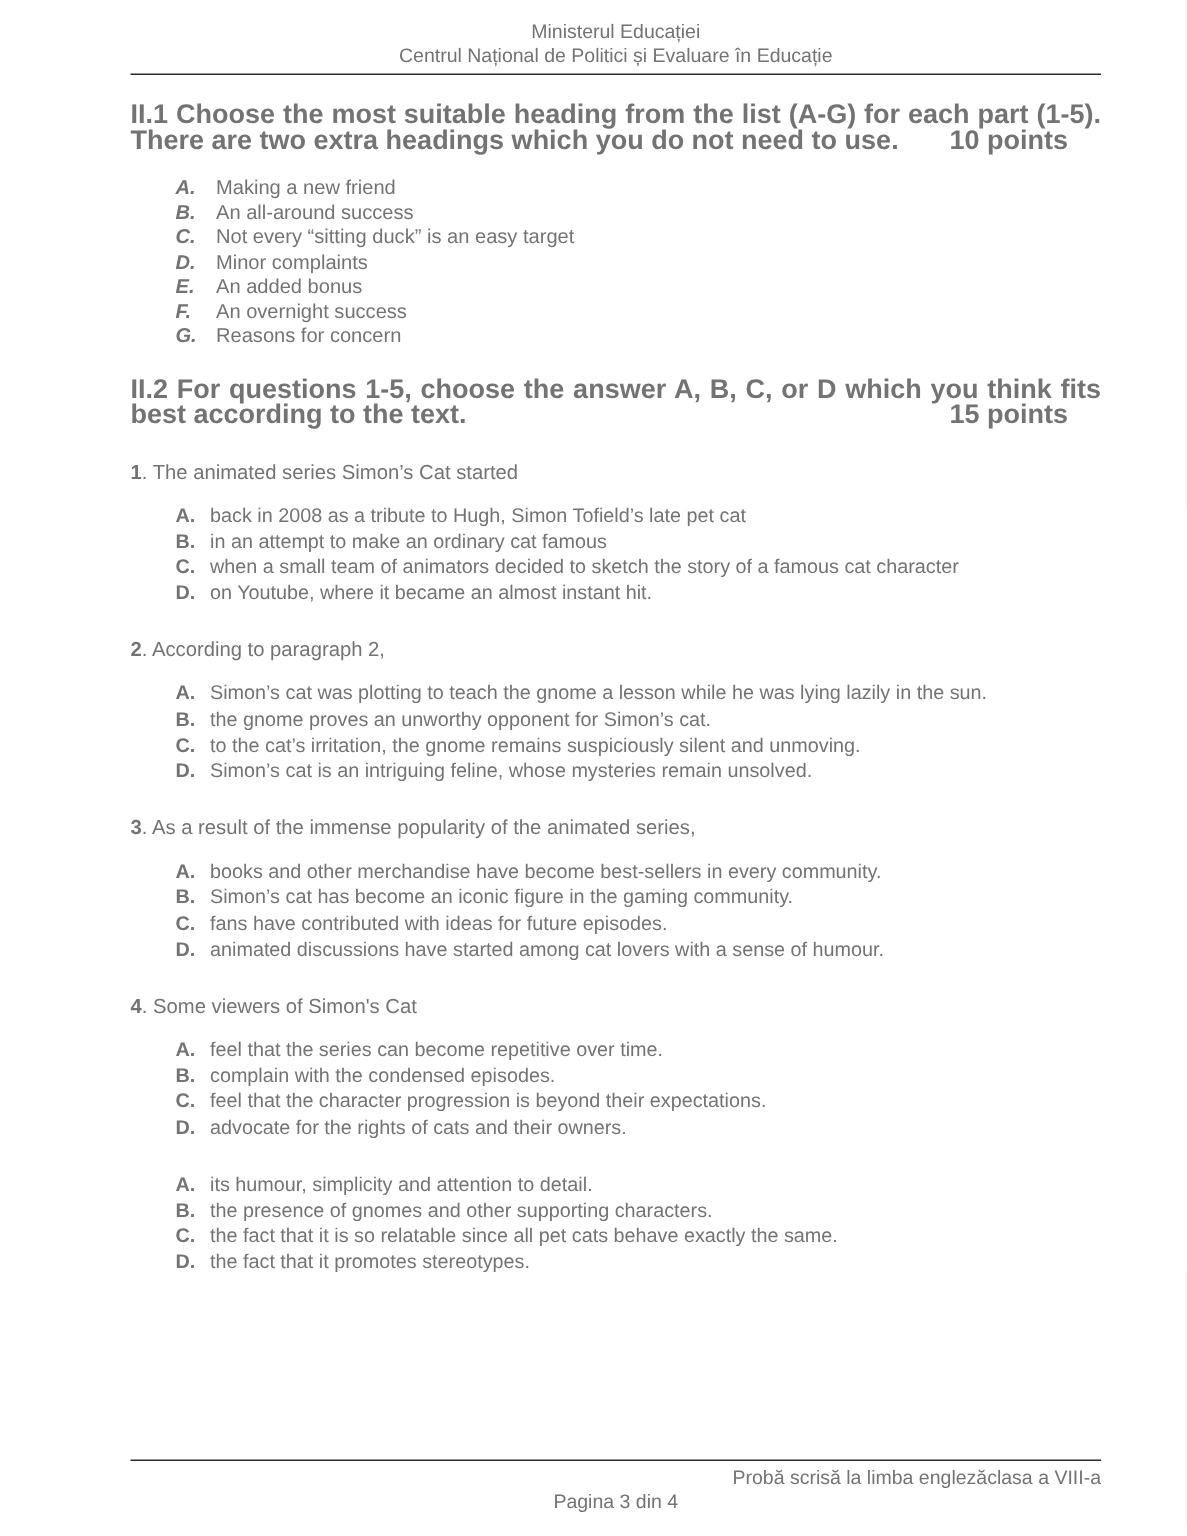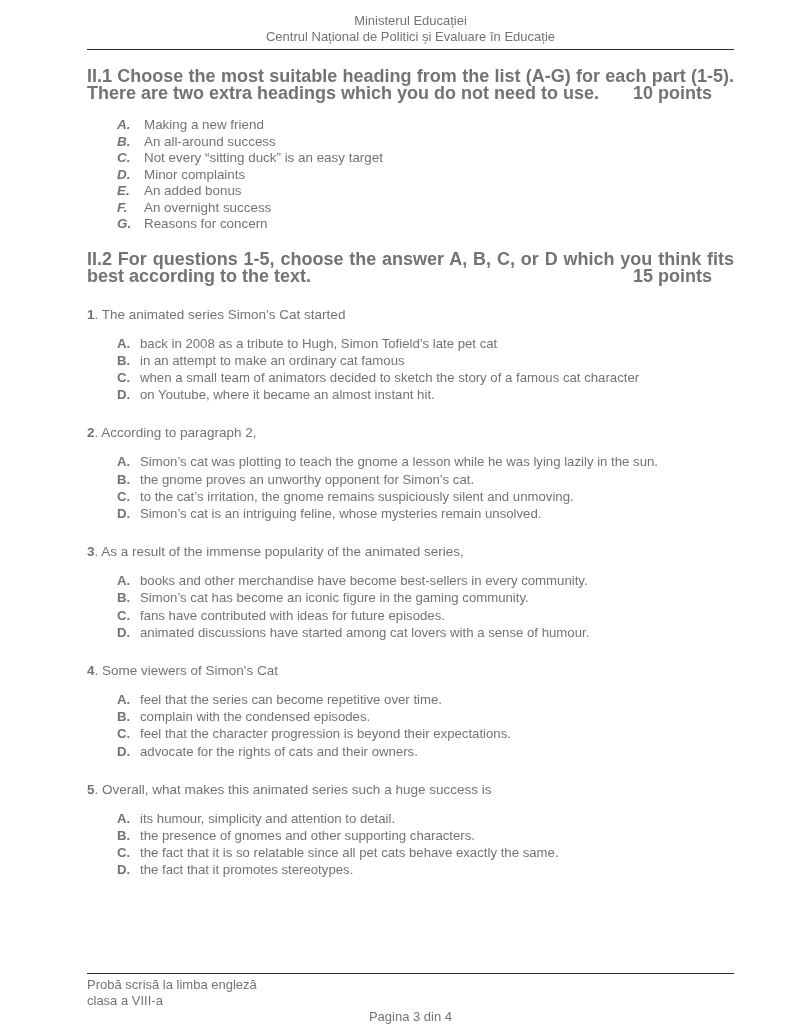--- a/index.html
+++ b/index.html
@@ -68,21 +68,21 @@
   .doc-footer {
     position: absolute;
     left: 87px;
     right: 57px;
     top: 973px;
     border-top: 1.5px solid #2b2b2b;
     padding-top: 3px;
     font-size: 13px;
     line-height: 16px;
   }
-  .footer-row { display: flex; justify-content: flex-end; flex-direction: column; }
+  .footer-row { display: flex; justify-content: flex-end; }
   .footer-page { text-align: center; }
 </style>
 </head>
 <body>
 
 <div class="page">
   <div class="content">
 
     <div class="doc-header">
       <div>Ministerul Educației</div>
@@ -220,23 +220,20 @@
           <span class="otext">feel that the character progression is beyond their expectations.</span>
         </div>
         <div class="opt">
           <span class="oletter">D.</span>
           <span class="otext">advocate for the rights of cats and their owners.</span>
         </div>
       </div>
     </div>
 
     <div class="question">
-      <div class="qstem">
-        <span class="qnum">5</span><span>. Overall, what makes this animated series such a huge success is</span>
-      </div>
       <div class="options">
         <div class="opt">
           <span class="oletter">A.</span>
           <span class="otext">its humour, simplicity and attention to detail.</span>
         </div>
         <div class="opt">
           <span class="oletter">B.</span>
           <span class="otext">the presence of gnomes and other supporting characters.</span>
         </div>
         <div class="opt">

